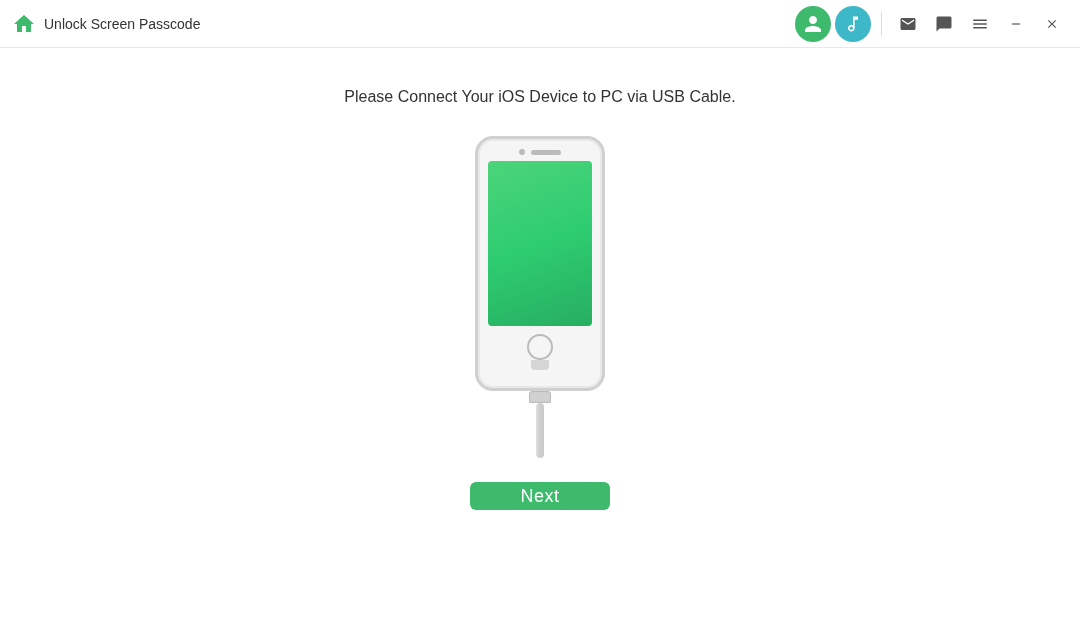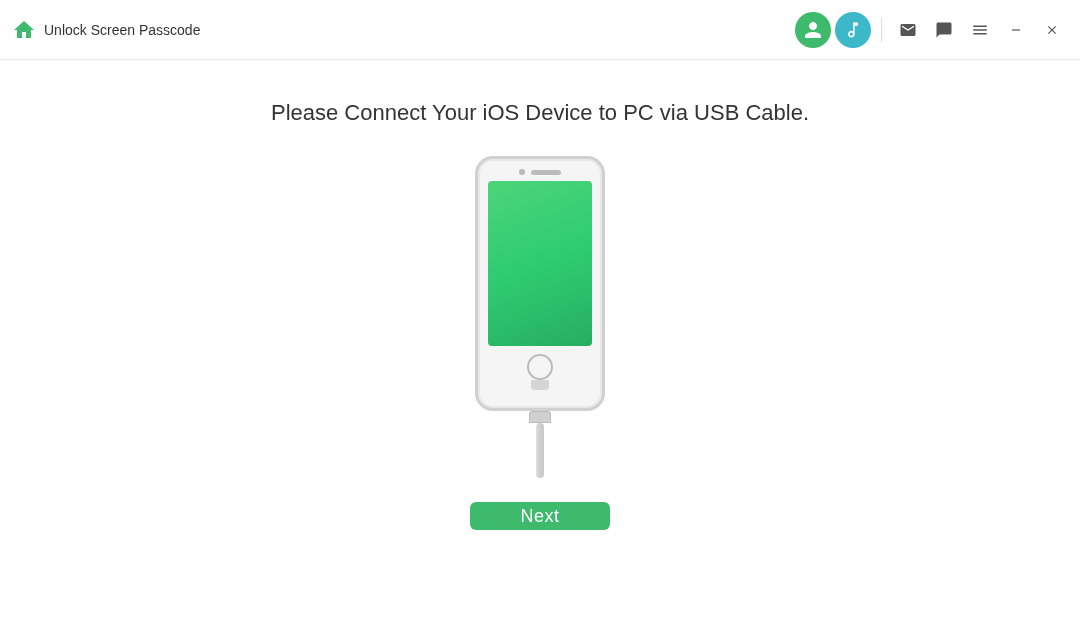--- a/index.html
+++ b/index.html
@@ -10,21 +10,21 @@
       font-family: 'Segoe UI', Arial, sans-serif;
       background: #fff;
       overflow: hidden;
       user-select: none;
     }
 
     
     #title-bar {
       display: flex;
       align-items: center;
-      height: 60px;
+      height: 48px;
       background: #fff;
       border-bottom: 1px solid #e8e8e8;
       padding: 0 12px;
       position: relative;
     }
 
     #title-bar .home-icon-wrap {
       display: flex;
       align-items: center;
       margin-right: 8px;
@@ -87,21 +87,21 @@
     #main-content {
       display: flex;
       flex-direction: column;
       align-items: center;
       justify-content: flex-start;
       padding-top: 40px;
       height: calc(639px - 48px);
     }
 
     .instruction-text {
-      font-size: 22px;
+      font-size: 16px;
       color: #333;
       font-weight: 400;
       margin-bottom: 30px;
       text-align: center;
     }
 
     
     .phone-wrap {
       display: flex;
       flex-direction: column;

